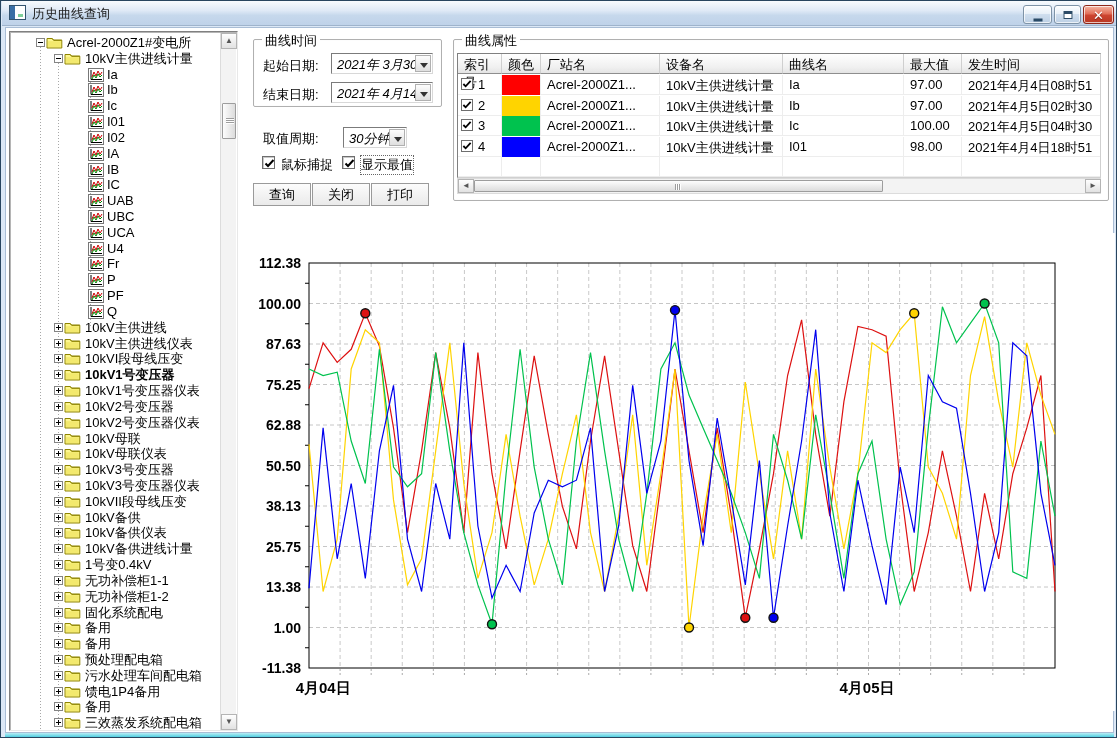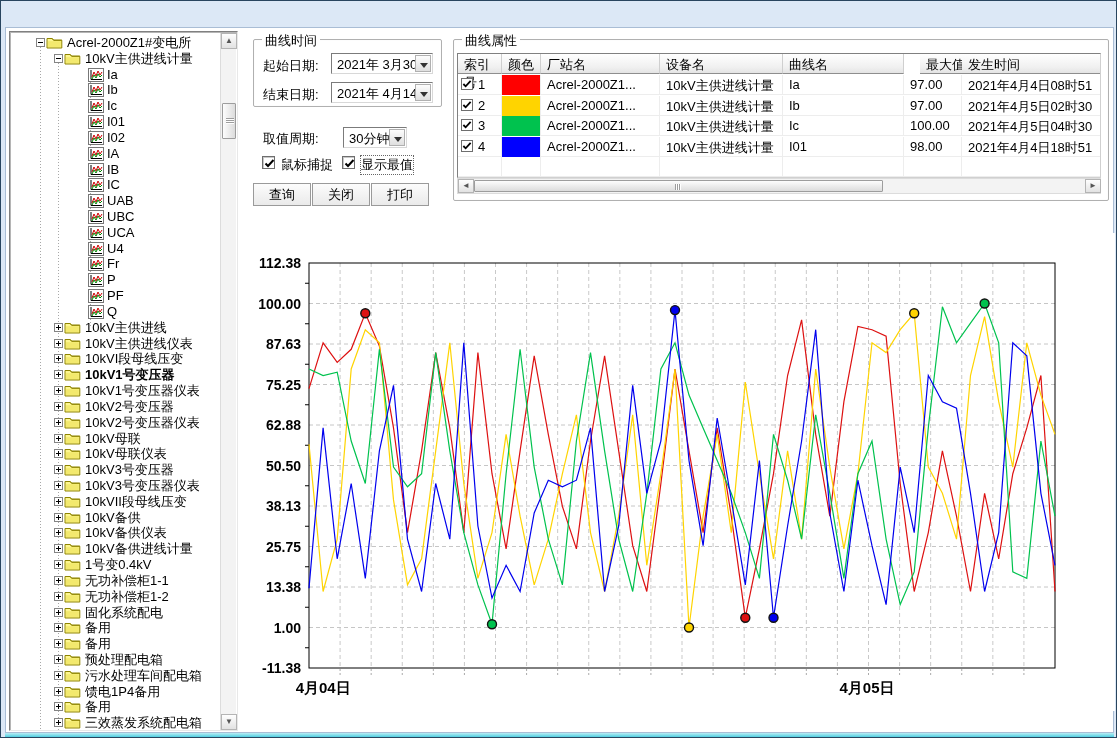--- a/index.html
+++ b/index.html
@@ -37,21 +37,21 @@
   .sbtn{position:absolute;left:0;width:16px;height:16px;background:linear-gradient(#fefefe,#e2e2e2);border:1px solid #b4b4b4;
     color:#555;font-size:8px;text-align:center;line-height:14px;}
   .vsb .thumb{position:absolute;left:1px;top:70px;width:14px;height:36px;background:linear-gradient(90deg,#fdfdfd,#dcdcdc);border:1px solid #9d9d9d;border-radius:1px;}
   .vsb .thumb:after{content:"";position:absolute;left:3px;top:14px;width:8px;height:6px;
     background-image:repeating-linear-gradient(to bottom,#9d9d9d 0 1px,#fff 1px 2px);}
   
   .groupbox{position:absolute;border:1px solid #b0b0b0;border-radius:2px;box-shadow:inset 0 0 0 1px #fdfdfd;}
   .gb-title{position:absolute;top:-8px;left:8px;background:#fff;padding:0 3px;font-size:13px;color:#000;}
   .lbl{position:absolute;font-size:13px;color:#000;}
   .combo{position:absolute;height:21px;background:#fff;border:1px solid;border-color:#7b7b7b #d8d8d8 #d8d8d8 #7b7b7b;}
-  .combo .cv{position:absolute;left:5px;top:2px;font-size:13px;white-space:nowrap;}
+  .combo .cv{position:absolute;left:5px;top:2px;font-size:13px;white-space:nowrap;font-style:italic;}
   .combo .drop{position:absolute;right:1px;top:1px;bottom:1px;width:16px;background:linear-gradient(#fdfdfd,#dfdfdf);border:1px solid #b0b0b0;}
   .combo .drop:after{content:"";position:absolute;left:4px;top:7px;border:4px solid transparent;border-top:5px solid #333;}
   .chk{position:absolute;width:13px;height:13px;background:#fff;border:1px solid #6e6e6e;box-shadow:inset 1px 1px 0 #c8c8c8;}
   .chk svg{position:absolute;left:1px;top:1px;}
   .chklabel{position:absolute;font-size:13px;}
   .chklabel.focus{outline:1px dotted #666;}
   .cbtn{position:absolute;top:182px;width:58px;height:23px;background:linear-gradient(#fcfcfc,#eaeaea);
     border:1px solid #9a9a9a;font-size:13px;text-align:center;line-height:21px;cursor:default;}
   
   #prop-table{position:absolute;left:456px;top:52px;width:644px;height:125px;background:#fff;border:1px solid;border-color:#808080 #d0d0d0 #d0d0d0 #808080;overflow:hidden;}
@@ -69,20 +69,33 @@
     background-image:repeating-linear-gradient(to right,#9d9d9d 0 1px,#fff 1px 2px);}
   .hsb .sbtn{top:0;height:14px;line-height:12px;}
   
   #chart{position:absolute;left:250px;top:232px;width:864px;height:478px;}
 </style>
 </head>
 <body>
 
 <div id="win">
 
+  <div class="titlebar">
+    <div class="app-icon"></div>
+    <div class="title-text">历史曲线查询</div>
+    <div class="winbtn" id="btn-min">
+        <div class="gl glyph-min"></div>
+      </div>
+    <div class="winbtn" id="btn-max">
+        <div class="gl glyph-max"></div>
+      </div>
+    <div class="winbtn" id="btn-close">
+        <div class="gl glyph-close">✕</div>
+      </div>
+  </div>
   <div class="client"></div>
   <div class="bottom-glow"></div>
 
   <div id="tree">
     <div class="tguide" style="left:30px;top:12px;height:686px;"></div>
     <div class="tguide" style="left:48px;top:28px;height:670px;"></div>
     <div class="tguide" style="left:80px;top:44px;height:250px;"></div>
     <div id="tree-rows">
         <div class="trow" style="top: 3px;">
           <div class="expbox" style="left: 26px;">
@@ -609,21 +622,21 @@
   <div class="groupbox" style="left:452px;top:38px;width:656px;height:162px;">
     <div class="gb-title">曲线属性</div>
   </div>
   <div id="prop-table">
     <div class="hrow" id="prop-head">
         <div class="hcell" style="left: 0px; width: 44px;">索引号</div>
         <div class="hcell" style="left: 44px; width: 39px;">颜色</div>
         <div class="hcell" style="left: 83px; width: 119px;">厂站名</div>
         <div class="hcell" style="left: 202px; width: 123px;">设备名</div>
         <div class="hcell" style="left: 325px; width: 121px;">曲线名</div>
-        <div class="hcell" style="left: 446px; width: 58px; margin-left: 16px;">最大值</div>
+        <div class="hcell" style="left: 446px; width: 58px;">最大值</div>
         <div class="hcell" style="left: 504px; width: 140px;">发生时间</div>
       </div>
     <div id="prop-rows">
         <div class="brow" style="top: 21px;">
           <div class="bcell" style="left: 0px; width: 44px;">
             <span class="rowchk">
               <svg width="10" height="10" viewBox="0 0 11 11">
                 <path d="M1.5 5.5 L4 8 L9.5 2" fill="none" stroke="#000" stroke-width="2"></path>
               </svg>
             </span>

